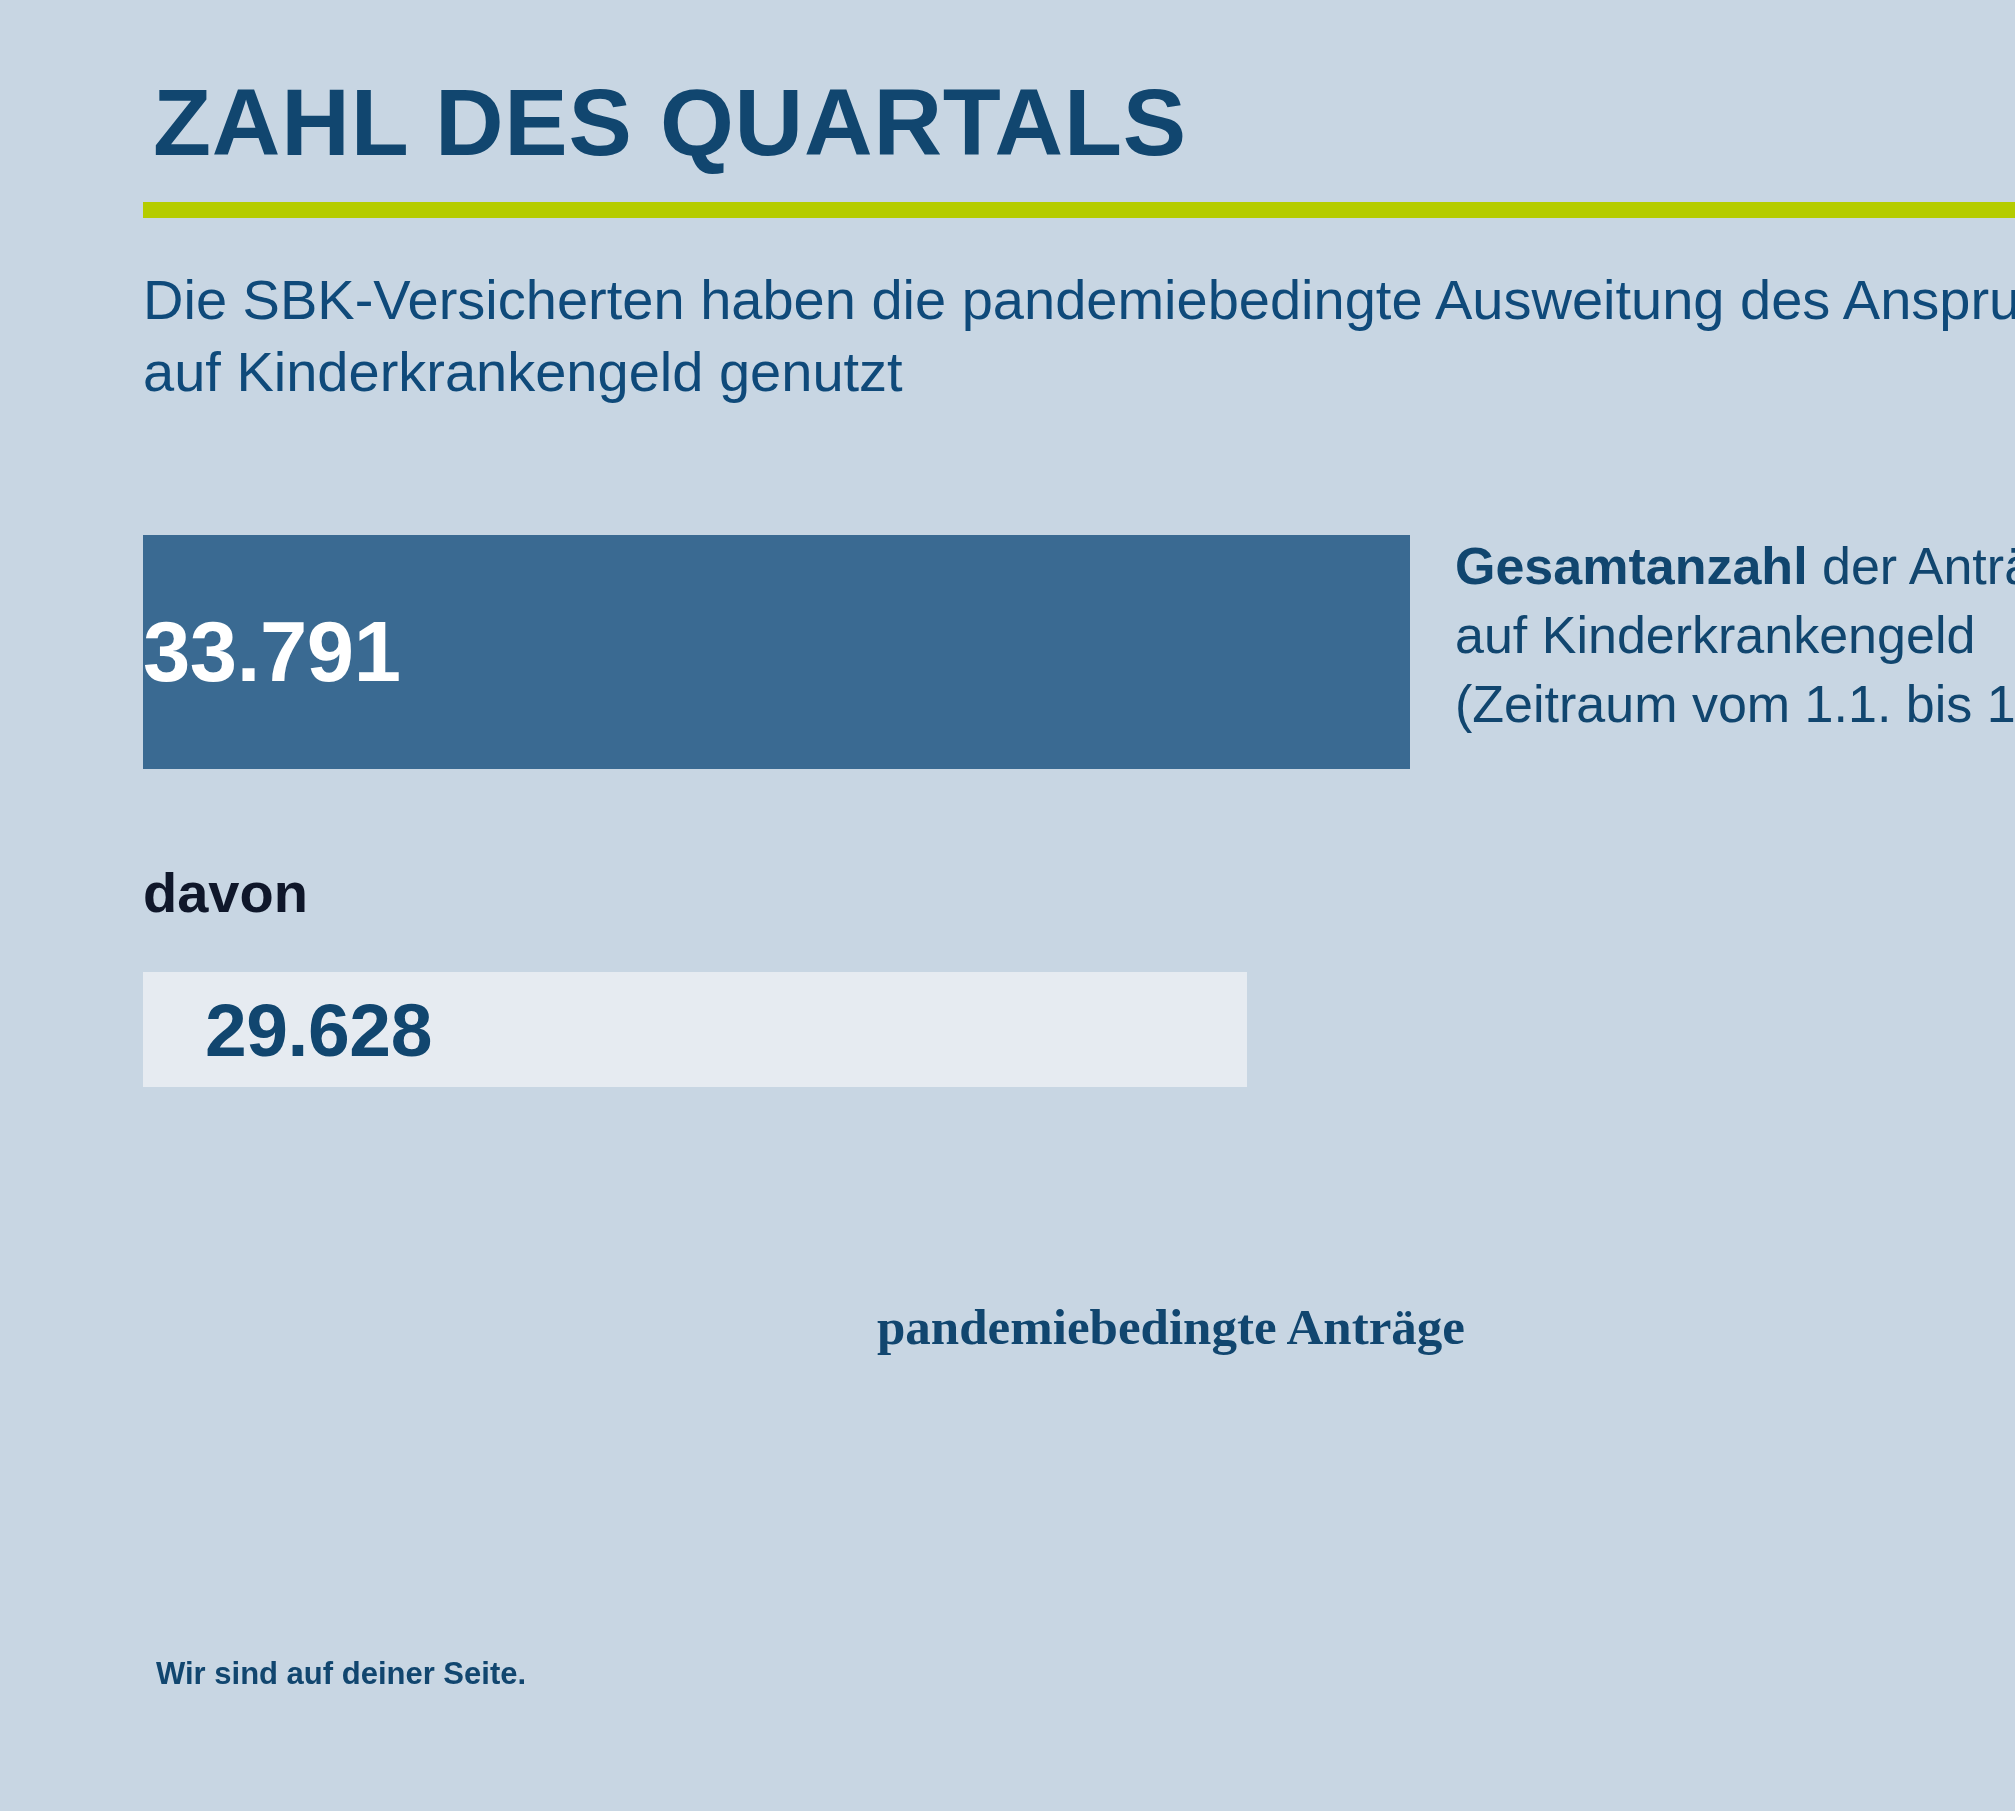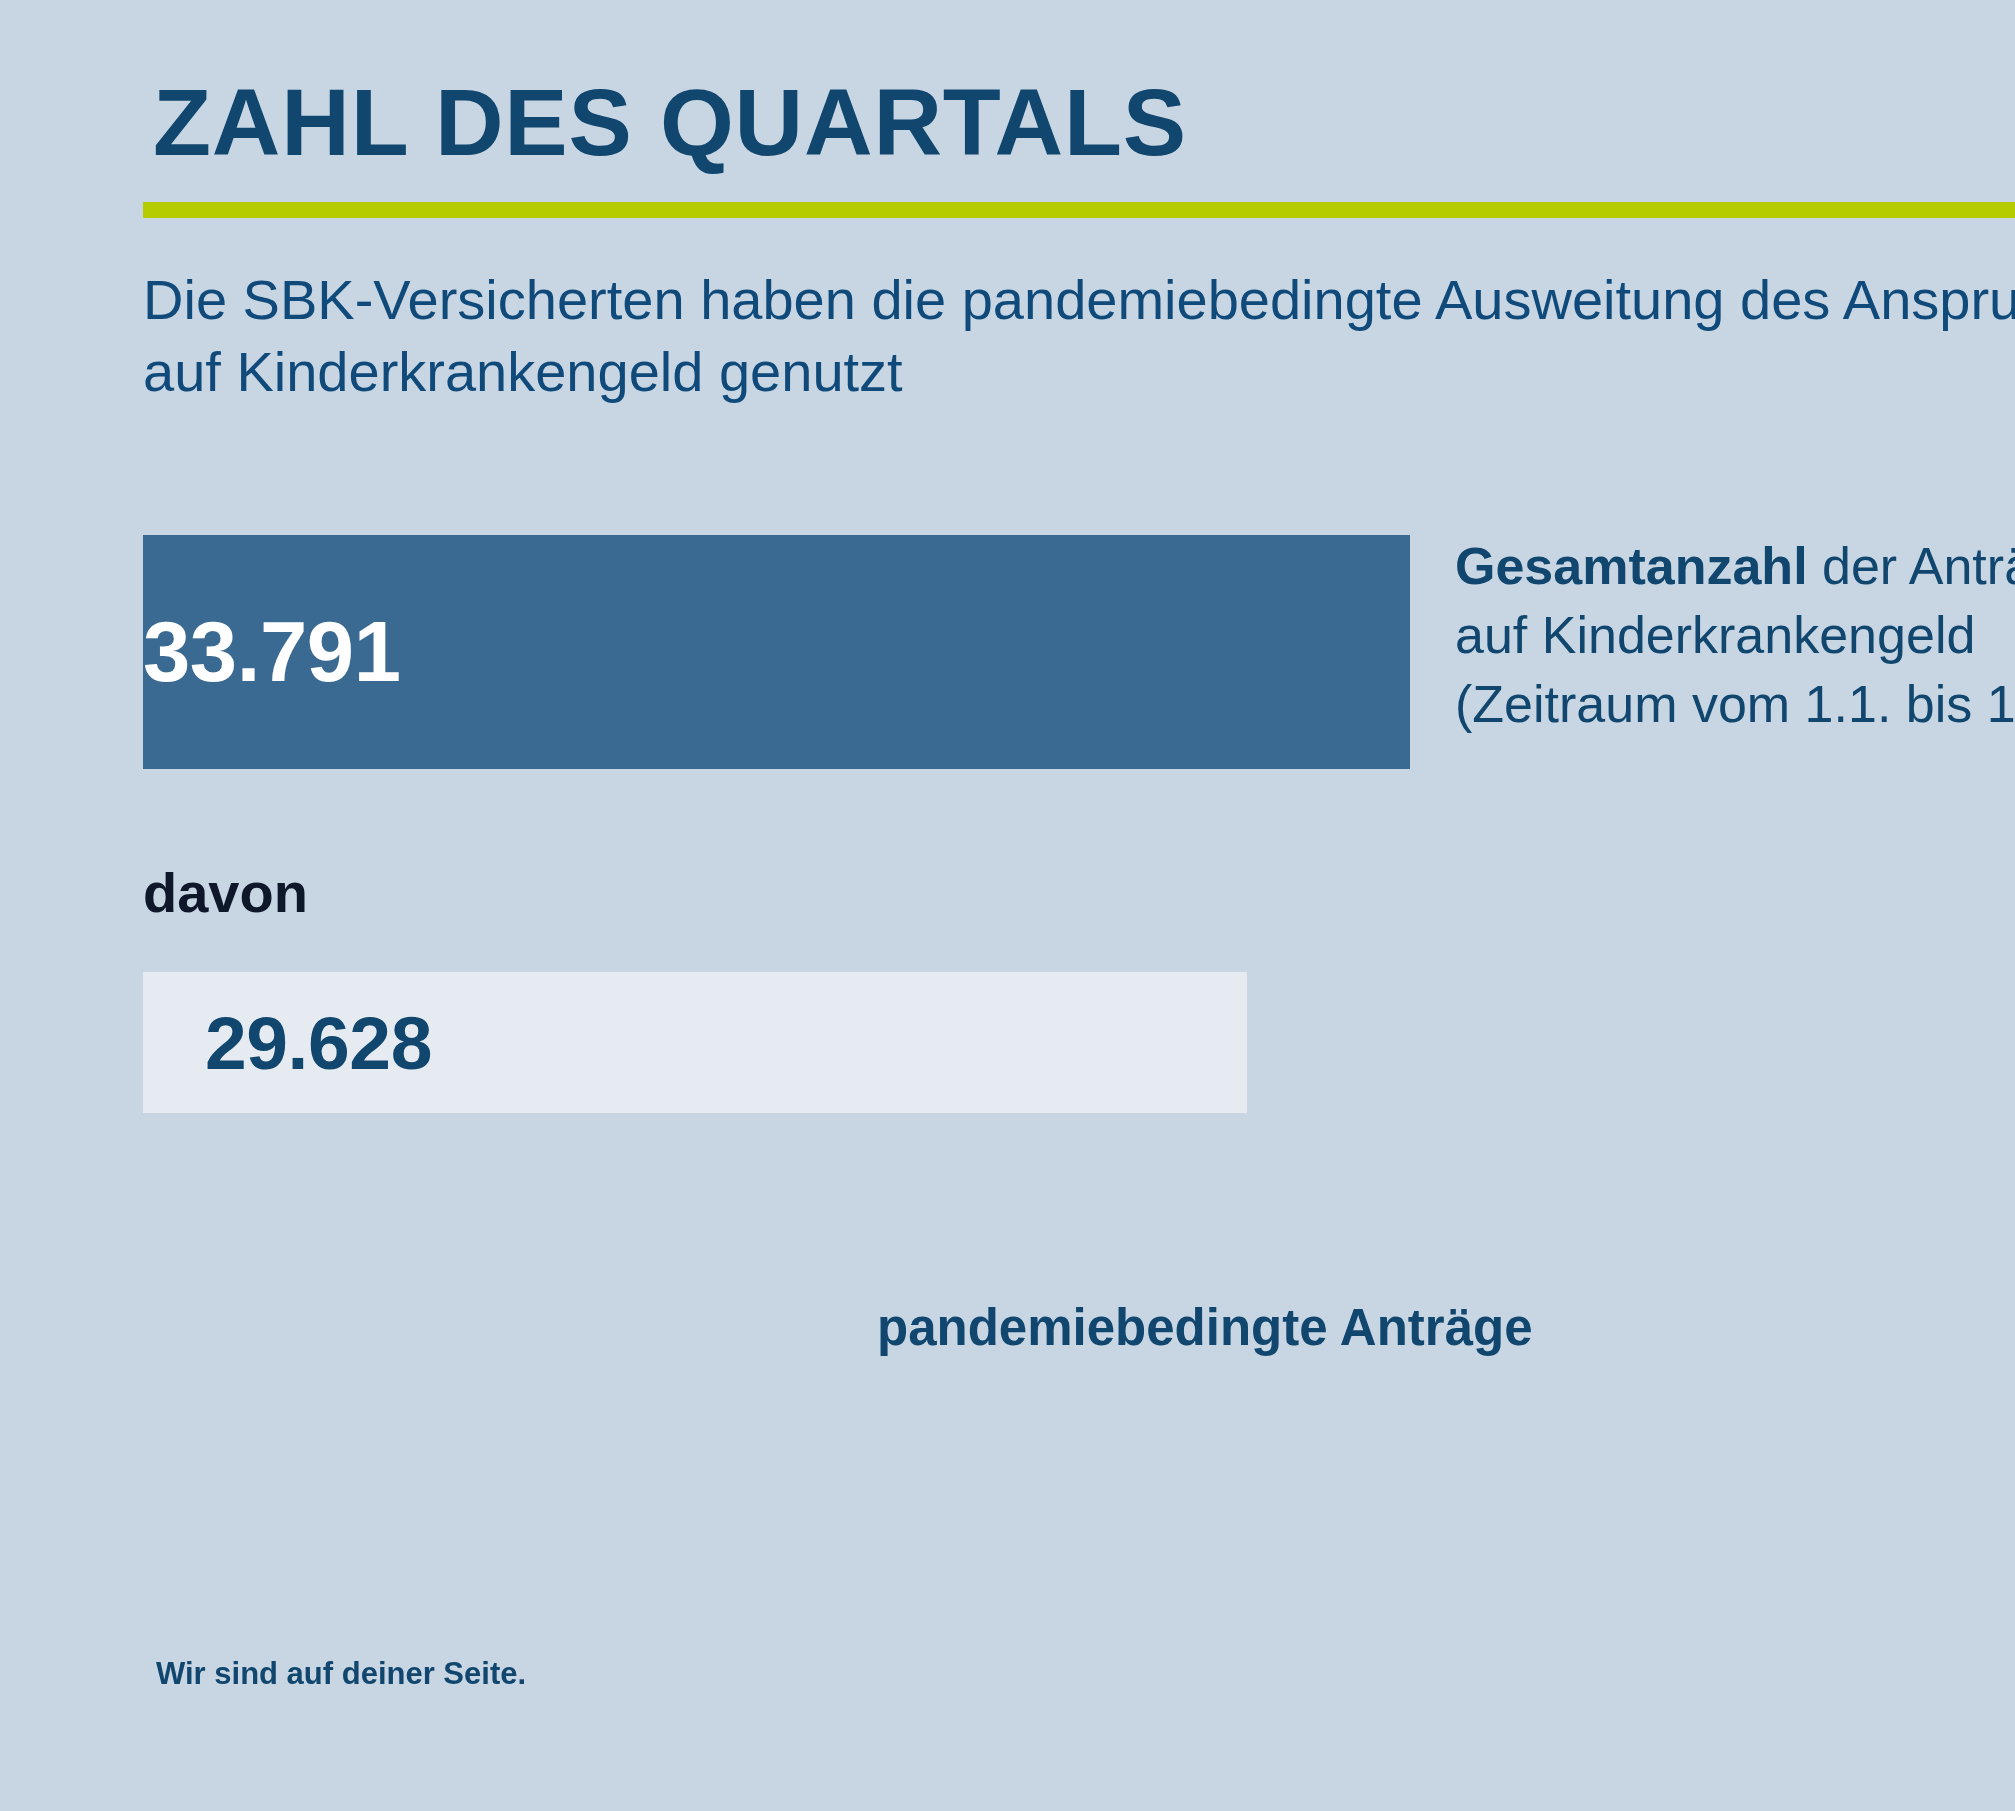--- a/index.html
+++ b/index.html
@@ -68,21 +68,21 @@
   .bar-total .bar-value {
     color: #ffffff;
     font-size: 85px;
     font-weight: 700;
     letter-spacing: -0.4px;
   }
   .bar-online {
     left: 143px;
     top: 972px;
     width: 1104px;
-    height: 141px;
+    height: 115px;
     background: #e6ebf1;
   }
   .bar-pandemic {
     left: 143px;
     top: 1219px;
     width: 665px;
     height: 133px;
     background: #e6ebf1;
   }
   .bar-sub .bar-value {
@@ -124,20 +124,21 @@
     font-size: 51px;
     font-weight: 700;
     white-space: nowrap;
   }
   .label-pandemic {
     left: 877px;
     top: 1298px;
     font-size: 51px;
     font-weight: 700;
     white-space: nowrap;
+    font-family: Liberation Serif, serif;
   }
 
   
   .tagline {
     position: absolute;
     left: 156px;
     top: 1656px;
     font-size: 31px;
     font-weight: 700;
     color: #11466f;

